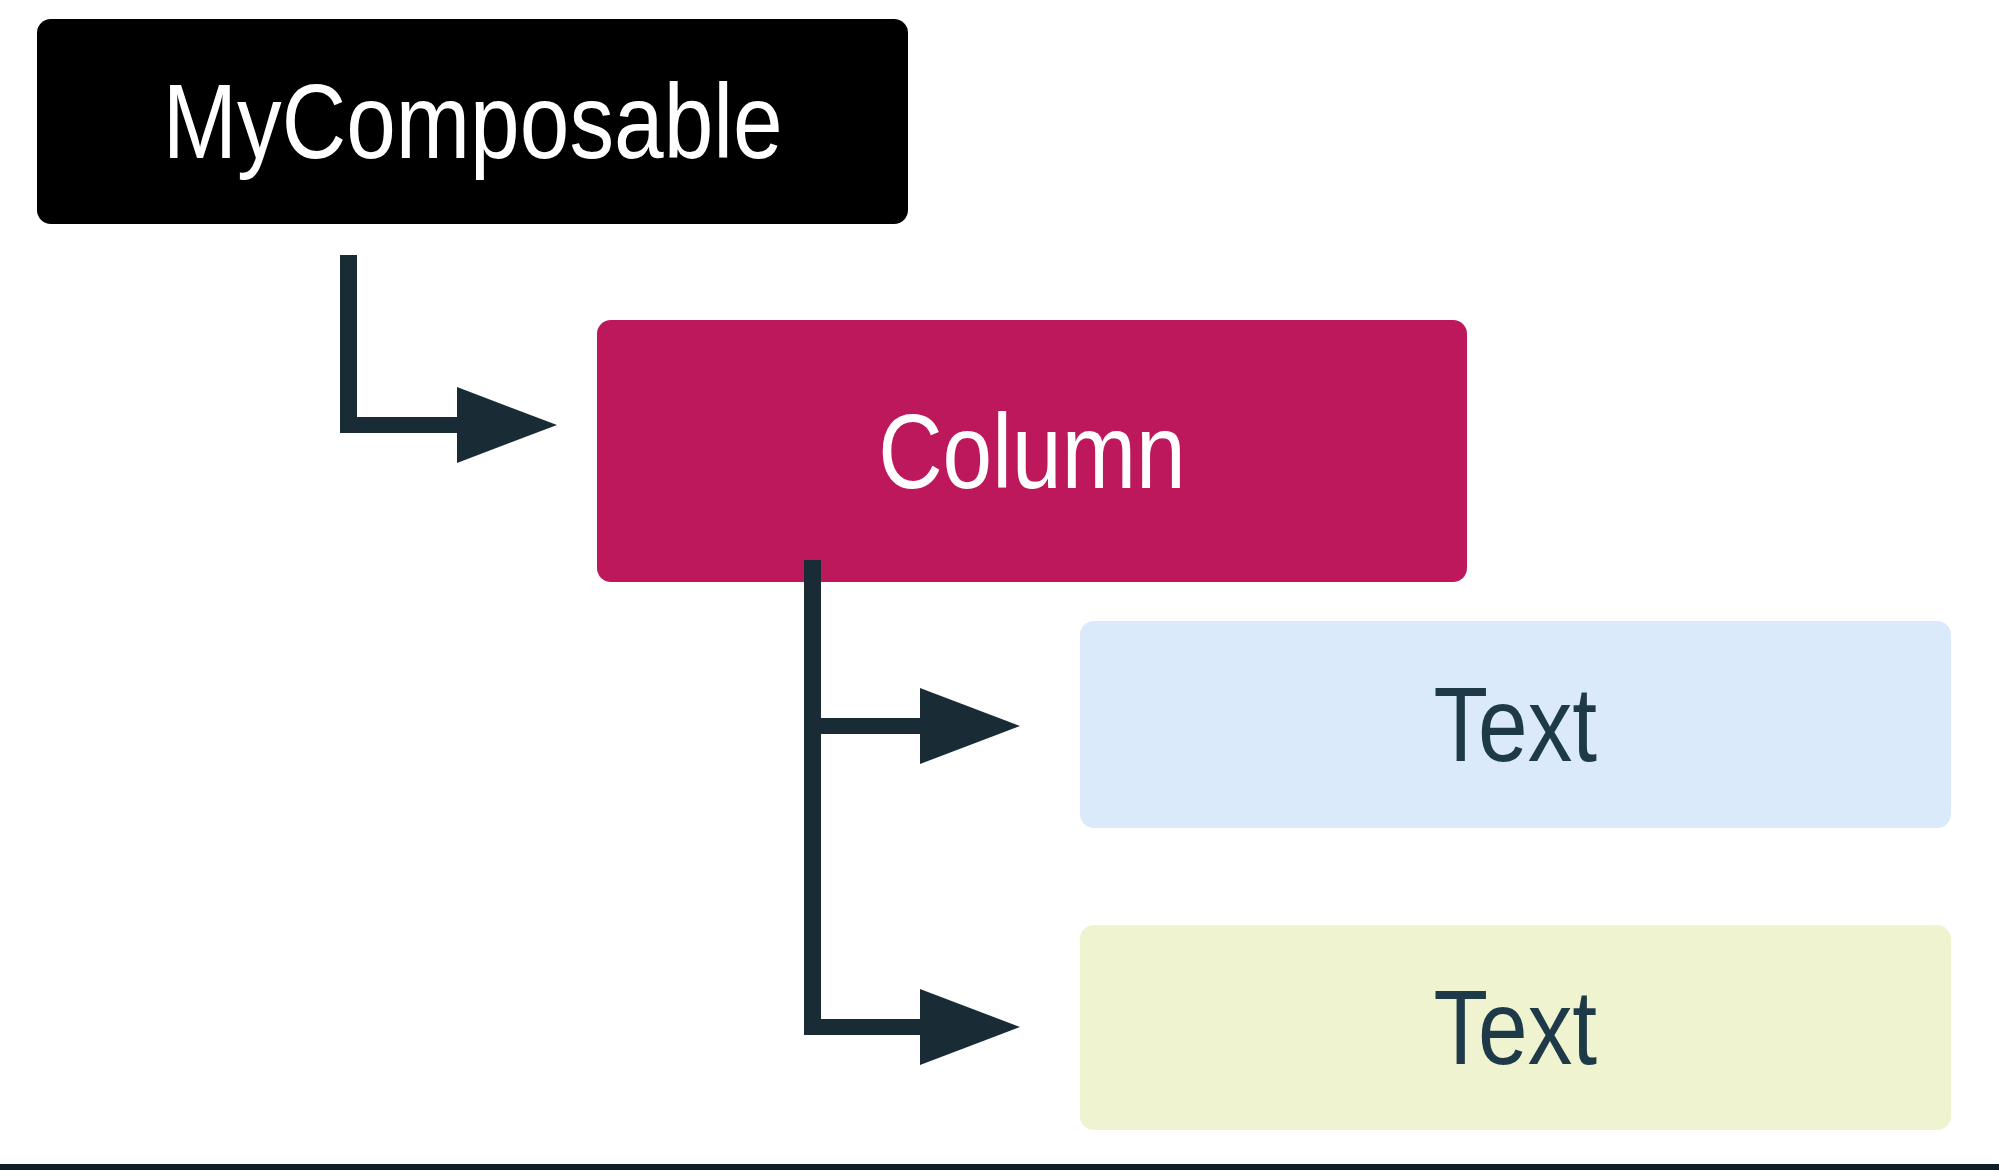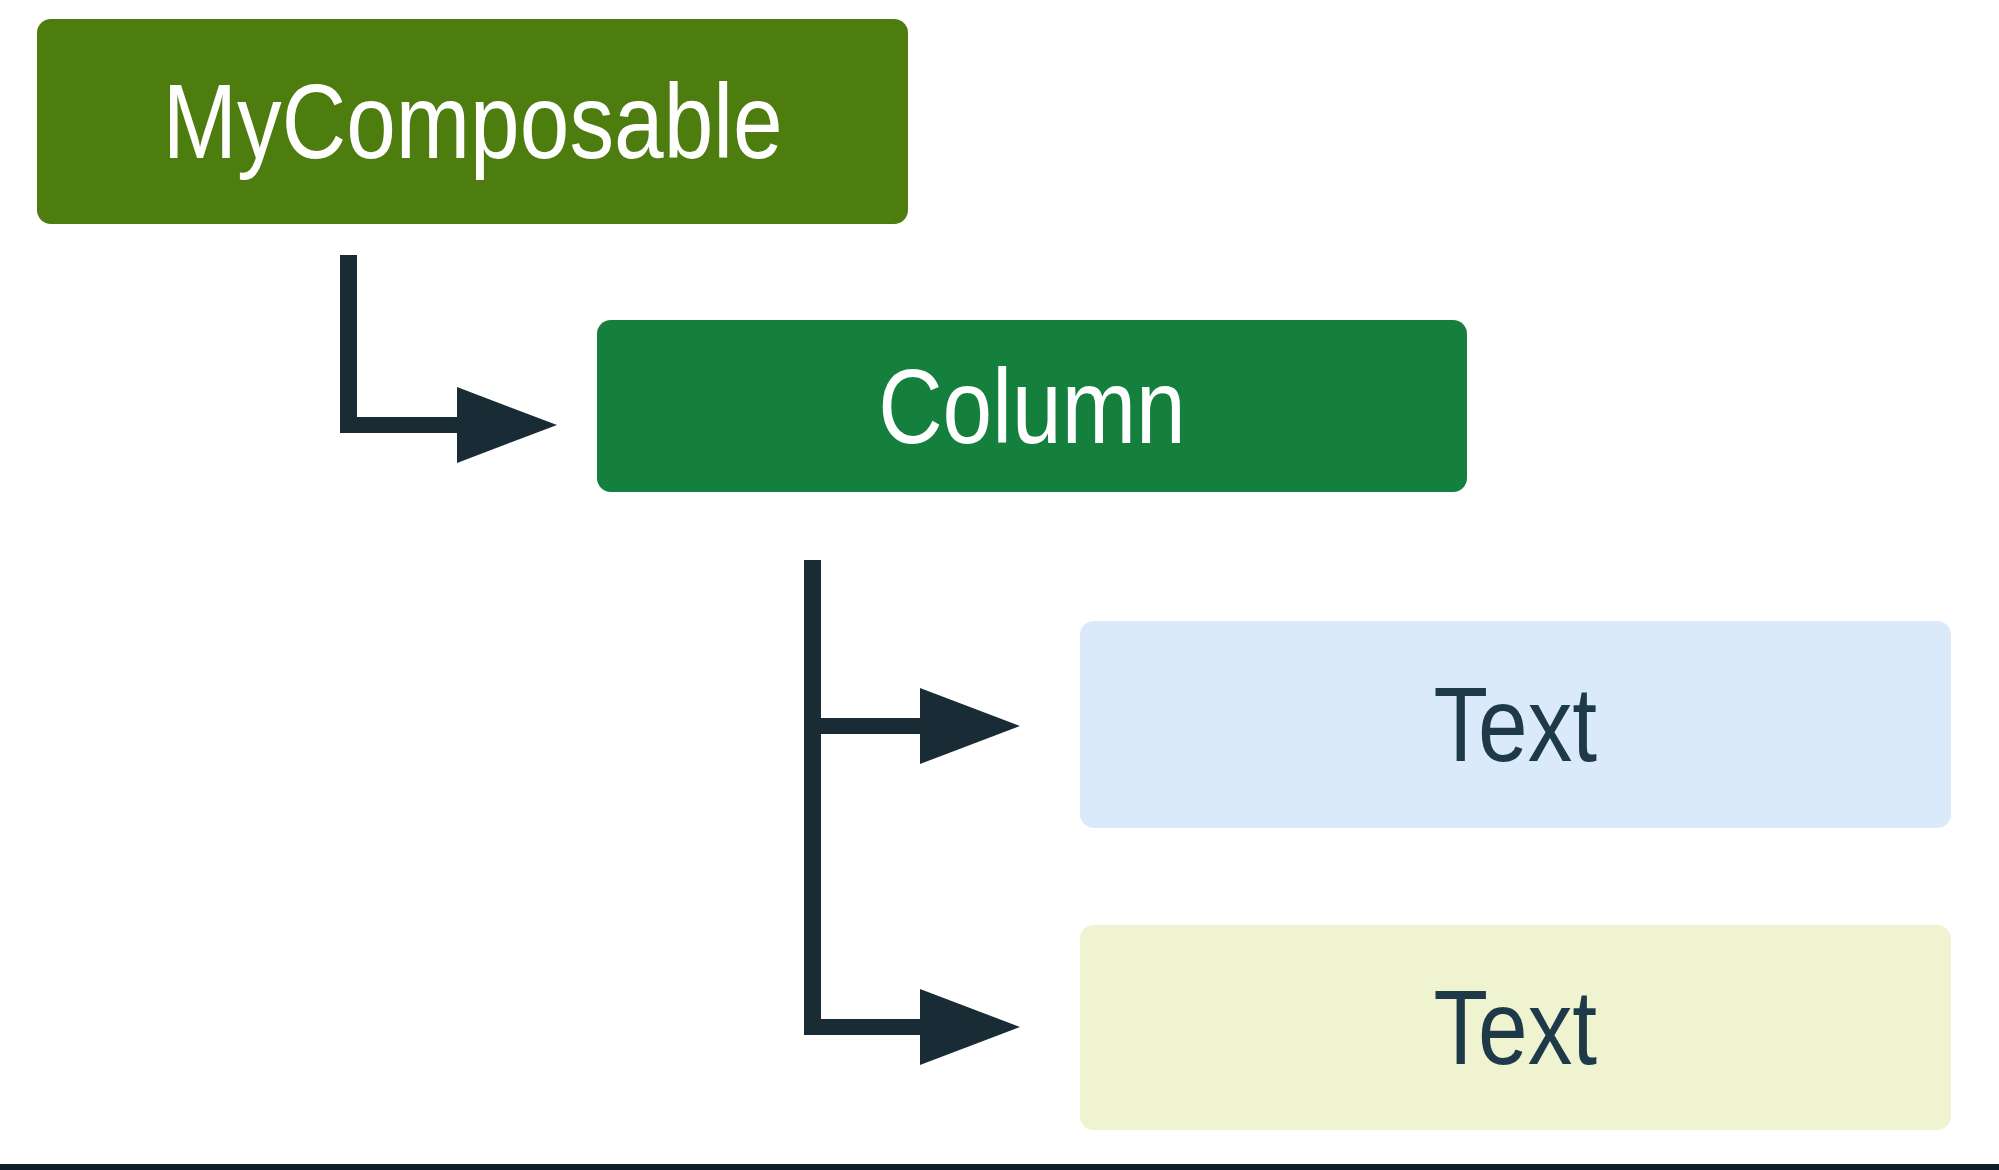--- a/index.html
+++ b/index.html
@@ -23,22 +23,22 @@
     justify-content: center;
   }
   .node .label {
     font-size: 105px;
     line-height: 1;
     transform: scaleX(0.85);
     transform-origin: center;
     white-space: nowrap;
     letter-spacing: 0px;
   }
-  .node-root   { left: 37px;   top: 19px;  width: 871px; height: 205px; background: #4d7c0f; color: #ffffff; }
-  .node-column { left: 597px;  top: 320px; width: 870px; height: 172px; background: #15803d; color: #ffffff; }
+  .node-root   { left: 37px;   top: 19px;  width: 871px; height: 205px; background: #000000; color: #ffffff; }
+  .node-column { left: 597px;  top: 320px; width: 870px; height: 262px; background: #be185d; color: #ffffff; }
   .node-text1  { left: 1080px; top: 621px; width: 871px; height: 207px; background: #DBEAFB; color: #1E3A49; }
   .node-text2  { left: 1080px; top: 925px; width: 871px; height: 205px; background: #EFF3D0; color: #1E3A49; }
 
   .seg {
     position: absolute;
     background: #192C36;
   }
   
   .a1-v { left: 340px; top: 255px; width: 17px;  height: 178px; }
   .a1-h { left: 340px; top: 417px; width: 120px; height: 16px; }

